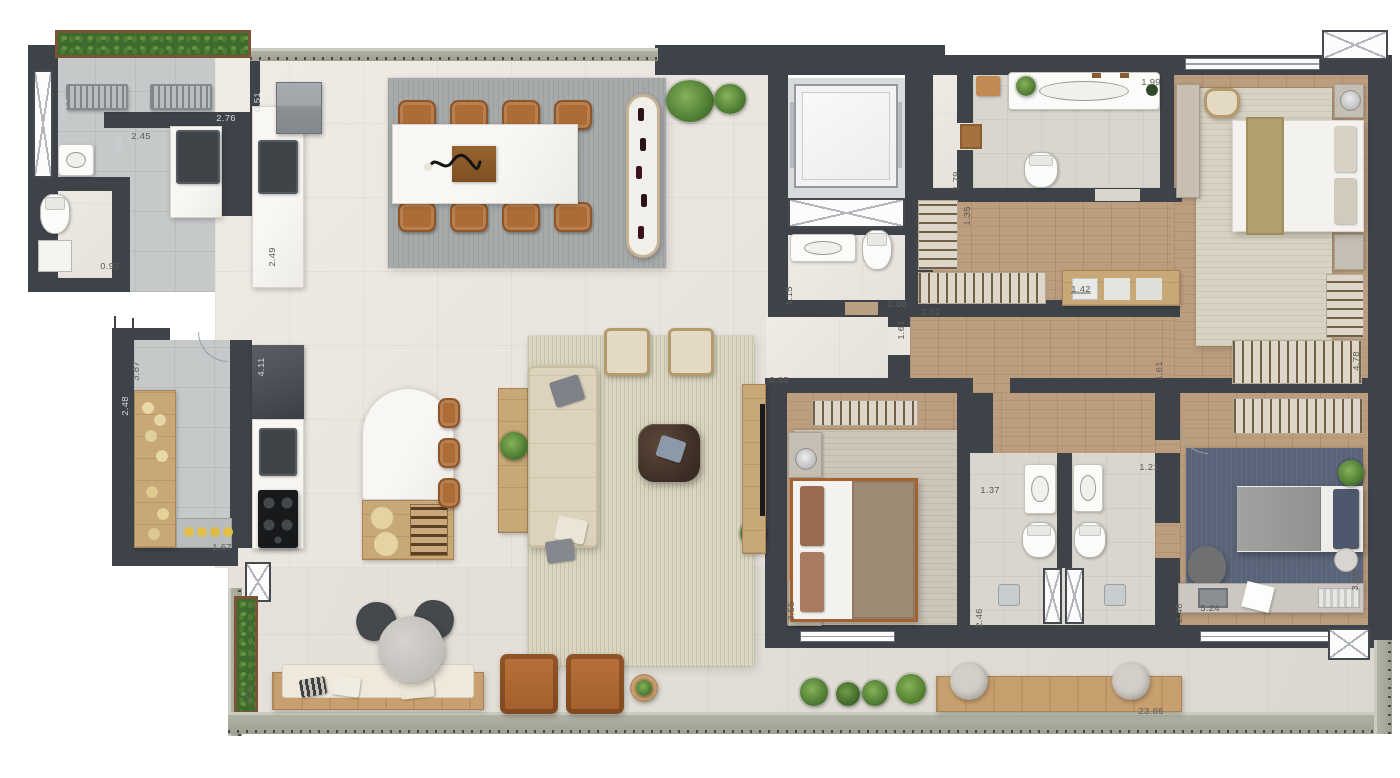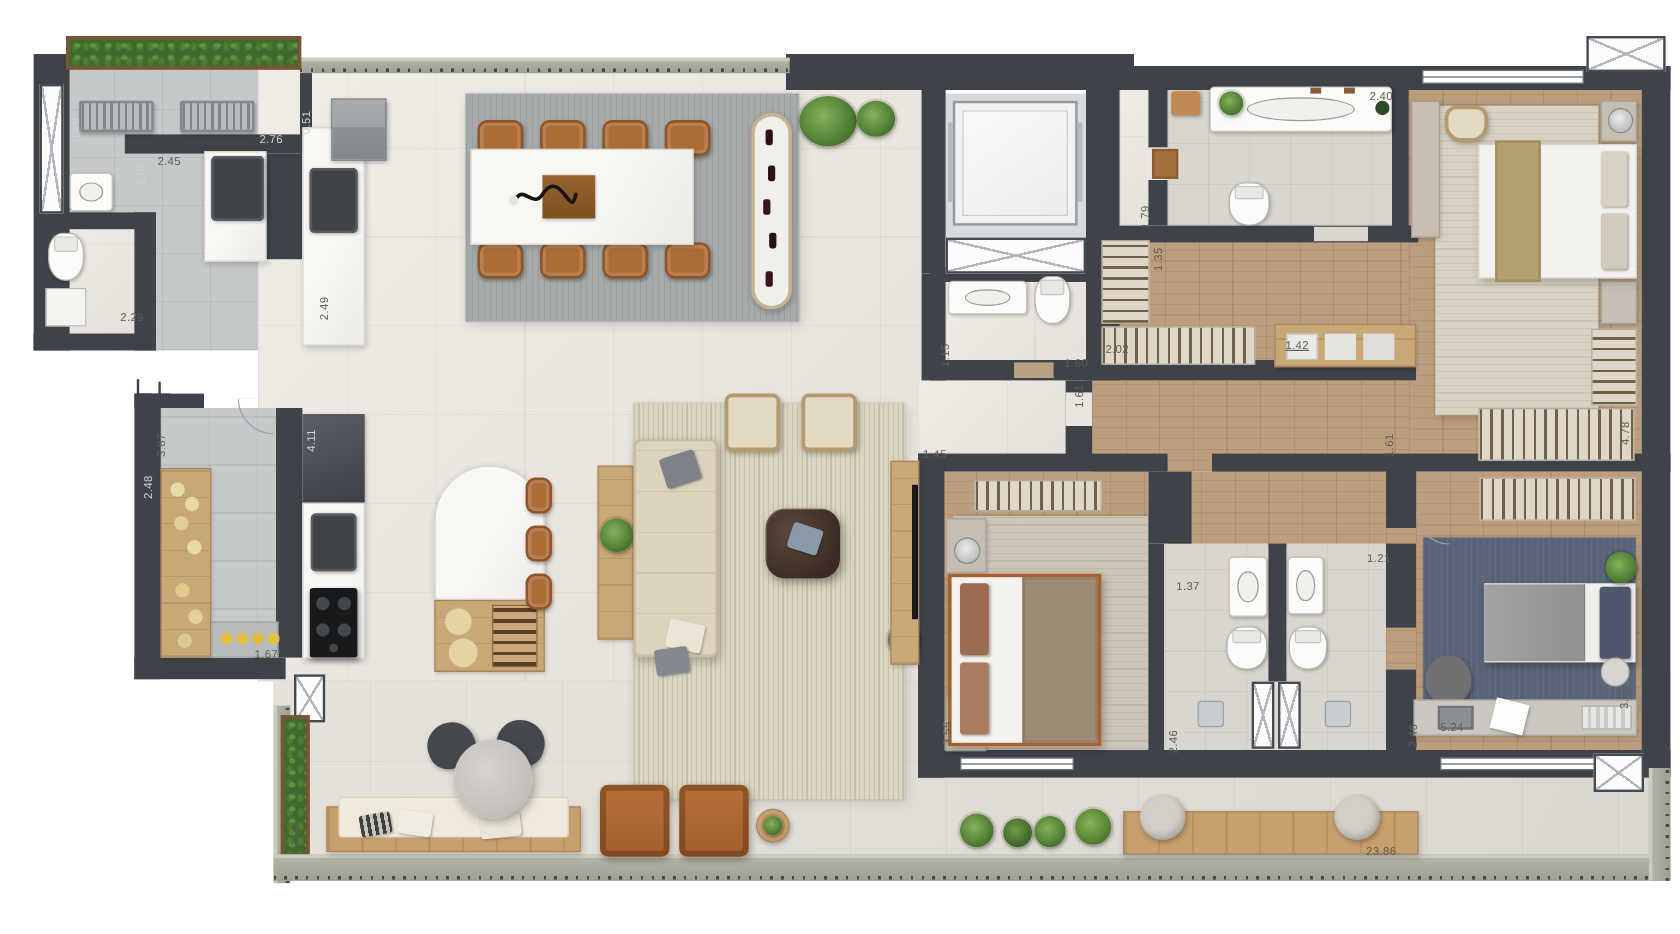--- a/index.html
+++ b/index.html
@@ -314,34 +314,34 @@
   <div class="pouf" style="left:950px;top:662px;width:38px;height:38px;"></div>
   <div class="pouf" style="left:1112px;top:662px;width:38px;height:38px;"></div>
 
   <div id="labels">
       <span class="dim dim-light" style="left: 63px; top: 108px; transform: translate(-50%, -50%) rotate(-90deg);">0.69</span>
       <span class="dim dim-light" style="left: 226px; top: 117px; transform: translate(-50%, -50%) rotate(0deg);">2.76</span>
       <span class="dim dim-dark" style="left: 141px; top: 135px; transform: translate(-50%, -50%) rotate(0deg);">2.45</span>
       <span class="dim dim-light" style="left: 256px; top: 102px; transform: translate(-50%, -50%) rotate(-90deg);">0.51</span>
       <span class="dim dim-light" style="left: 118px; top: 145px; transform: translate(-50%, -50%) rotate(-90deg);">2.06</span>
       <span class="dim dim-dark" style="left: 271px; top: 257px; transform: translate(-50%, -50%) rotate(-90deg);">2.49</span>
-      <span class="dim dim-dark" style="left: 110px; top: 265px; transform: translate(-50%, -50%) rotate(0deg);">2.29</span>
+      <span class="dim dim-dark" style="left: 110px; top: 265px; transform: translate(-50%, -50%) rotate(0deg);">0.97</span>
       <span class="dim dim-dark" style="left: 135px; top: 371px; transform: translate(-50%, -50%) rotate(-90deg);">3.87</span>
       <span class="dim dim-light" style="left: 124px; top: 406px; transform: translate(-50%, -50%) rotate(-90deg);">2.48</span>
       <span class="dim dim-light" style="left: 260px; top: 367px; transform: translate(-50%, -50%) rotate(-90deg);">4.11</span>
       <span class="dim dim-dark" style="left: 222px; top: 546px; transform: translate(-50%, -50%) rotate(0deg);">1.67</span>
       <span class="dim dim-dark" style="left: 955px; top: 181px; transform: translate(-50%, -50%) rotate(-90deg);">1.79</span>
-      <span class="dim dim-dark" style="left: 1151px; top: 81px; transform: translate(-50%, -50%) rotate(0deg);">2.40</span>
+      <span class="dim dim-dark" style="left: 1151px; top: 81px; transform: translate(-50%, -50%) rotate(0deg);">1.99</span>
       <span class="dim dim-dark" style="left: 788px; top: 296px; transform: translate(-50%, -50%) rotate(-90deg);">1.15</span>
       <span class="dim dim-dark" style="left: 897px; top: 303px; transform: translate(-50%, -50%) rotate(0deg);">1.60</span>
-      <span class="dim dim-dark" style="left: 931px; top: 292px; transform: translate(-50%, -50%) rotate(0deg);">2.02</span>
+      <span class="dim dim-dark" style="left: 931px; top: 311px; transform: translate(-50%, -50%) rotate(0deg);">2.02</span>
       <span class="dim dim-dark" style="left: 1081px; top: 288px; transform: translate(-50%, -50%) rotate(0deg); text-decoration: underline;">1.42</span>
       <span class="dim dim-dark" style="left: 966px; top: 216px; transform: translate(-50%, -50%) rotate(-90deg);">1.35</span>
       <span class="dim dim-dark" style="left: 900px; top: 330px; transform: translate(-50%, -50%) rotate(-90deg);">1.61</span>
-      <span class="dim dim-dark" style="left: 779px; top: 379px; transform: translate(-50%, -50%) rotate(0deg);">1.45</span>
+      <span class="dim dim-dark" style="left: 779px; top: 379px; transform: translate(-50%, -50%) rotate(0deg);">0.85</span>
       <span class="dim dim-dark" style="left: 1158px; top: 371px; transform: translate(-50%, -50%) rotate(-90deg);">1.61</span>
       <span class="dim dim-dark" style="left: 990px; top: 489px; transform: translate(-50%, -50%) rotate(0deg);">1.37</span>
       <span class="dim dim-dark" style="left: 1149px; top: 466px; transform: translate(-50%, -50%) rotate(0deg);">1.21</span>
       <span class="dim dim-dark" style="left: 790px; top: 611px; transform: translate(-50%, -50%) rotate(-90deg);">3.55</span>
       <span class="dim dim-dark" style="left: 978px; top: 618px; transform: translate(-50%, -50%) rotate(-90deg);">2.46</span>
       <span class="dim dim-dark" style="left: 1178px; top: 613px; transform: translate(-50%, -50%) rotate(-90deg);">2.46</span>
       <span class="dim dim-dark" style="left: 1210px; top: 607px; transform: translate(-50%, -50%) rotate(0deg);">5.24</span>
       <span class="dim dim-dark" style="left: 1354px; top: 581px; transform: translate(-50%, -50%) rotate(-90deg);">3.55</span>
       <span class="dim dim-dark" style="left: 1355px; top: 361px; transform: translate(-50%, -50%) rotate(-90deg);">4.78</span>
       <span class="dim dim-dark" style="left: 247px; top: 696px; transform: translate(-50%, -50%) rotate(-90deg);">1.00</span>

